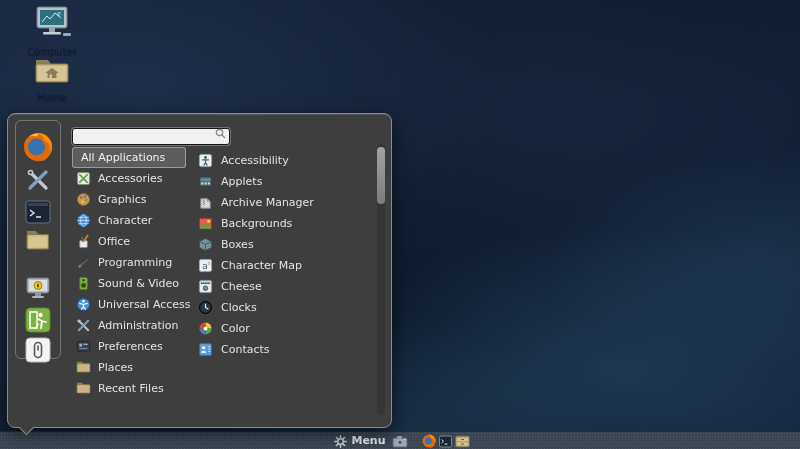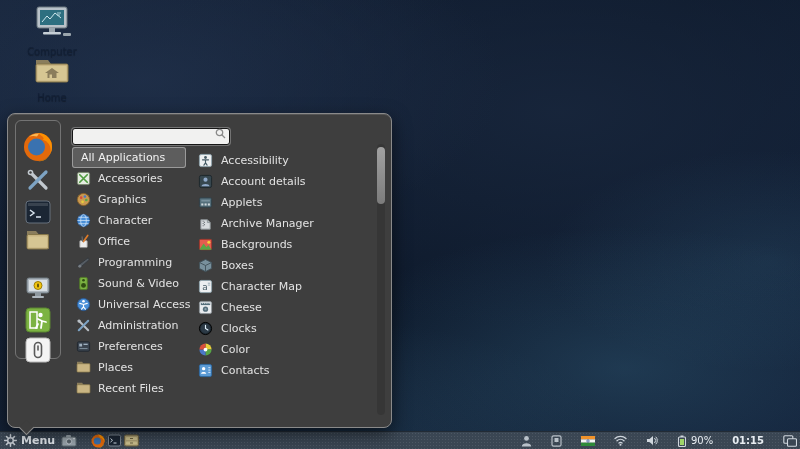--- a/index.html
+++ b/index.html
@@ -65,21 +65,21 @@
   .sb-track { position:absolute; right:6px; top:30px; bottom:12px; width:8px;
               border-radius:4px; background:rgba(0,0,0,0.12); }
   .sb-thumb { position:absolute; right:0; top:3px; width:8px; height:57px;
               border-radius:4px; background:#8d8d8d;
               background-image:linear-gradient(rgba(255,255,255,0.18), rgba(0,0,0,0.12)); cursor:grab; }
 
   
   .panel {
     position:absolute; left:0; bottom:0; width:800px; height:18px;
     background:#3a4653; border-top:1px solid #222b35;
-    display:flex; align-items:center; z-index:4;
+    display:flex; align-items:center; z-index:4;flex-direction:column;
   }
   .panel::before {
     content:""; position:absolute; inset:0;
     background-image:radial-gradient(rgba(255,255,255,0.09) 0.8px, transparent 0.9px);
     background-size:3px 3px; pointer-events:none;
   }
   .p-left { display:flex; align-items:center; gap:6px; padding-left:4px; position:relative; z-index:1; }
   .p-right { margin-left:auto; display:flex; align-items:center; gap:19px; padding-right:3px;
              position:relative; z-index:1; }
   .p-btn { display:flex; align-items:center; gap:4px; cursor:pointer; line-height:0; }
@@ -315,30 +315,20 @@
               <rect x="1.5" y="1.5" width="13" height="13" rx="2" fill="#eceff1" stroke="#90a4ae"></rect>
               <circle cx="8" cy="4.8" r="1.5" fill="#455a64"></circle>
               <path d="M4.8 7.3 h6.4 M8 7.3 v3.2 M6.3 13 L8 10.5 L9.7 13" stroke="#455a64" stroke-width="1.2" fill="none" stroke-linecap="round"></path>
             </svg>
         </span>
         <span class="txt">Accessibility</span>
       </div>
       <div class="app-row">
         <span class="ic">
           <svg width="15" height="15" viewBox="0 0 16 16">
-              <rect x="1.5" y="1.5" width="13" height="13" rx="2" fill="#37474f" stroke="#1d262b"></rect>
-              <circle cx="8" cy="6" r="2.2" fill="#90a9c9"></circle>
-              <path d="M3.8 13 c0-3.2 8.4-3.2 8.4 0z" fill="#90a9c9"></path>
-            </svg>
-        </span>
-        <span class="txt">Account details</span>
-      </div>
-      <div class="app-row">
-        <span class="ic">
-          <svg width="15" height="15" viewBox="0 0 16 16">
               <rect x="1.5" y="3" width="13" height="10" rx="1.5" fill="#546e7a" stroke="#2f3e45"></rect>
               <rect x="3.5" y="9" width="2.2" height="2.2" fill="#cfd8dc"></rect>
               <rect x="7" y="9" width="2.2" height="2.2" fill="#cfd8dc"></rect>
               <rect x="10.5" y="9" width="2.2" height="2.2" fill="#cfd8dc"></rect>
               <rect x="3.5" y="5" width="9.2" height="2" fill="#78909c"></rect>
             </svg>
         </span>
         <span class="txt">Applets</span>
       </div>
       <div class="app-row">

